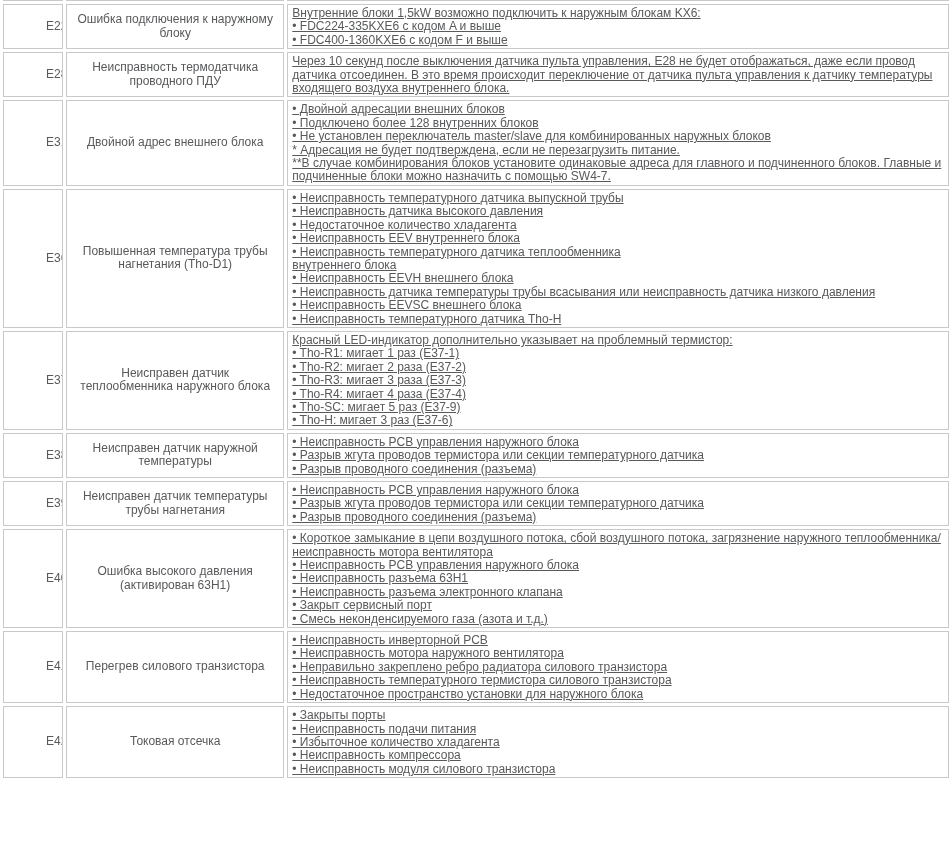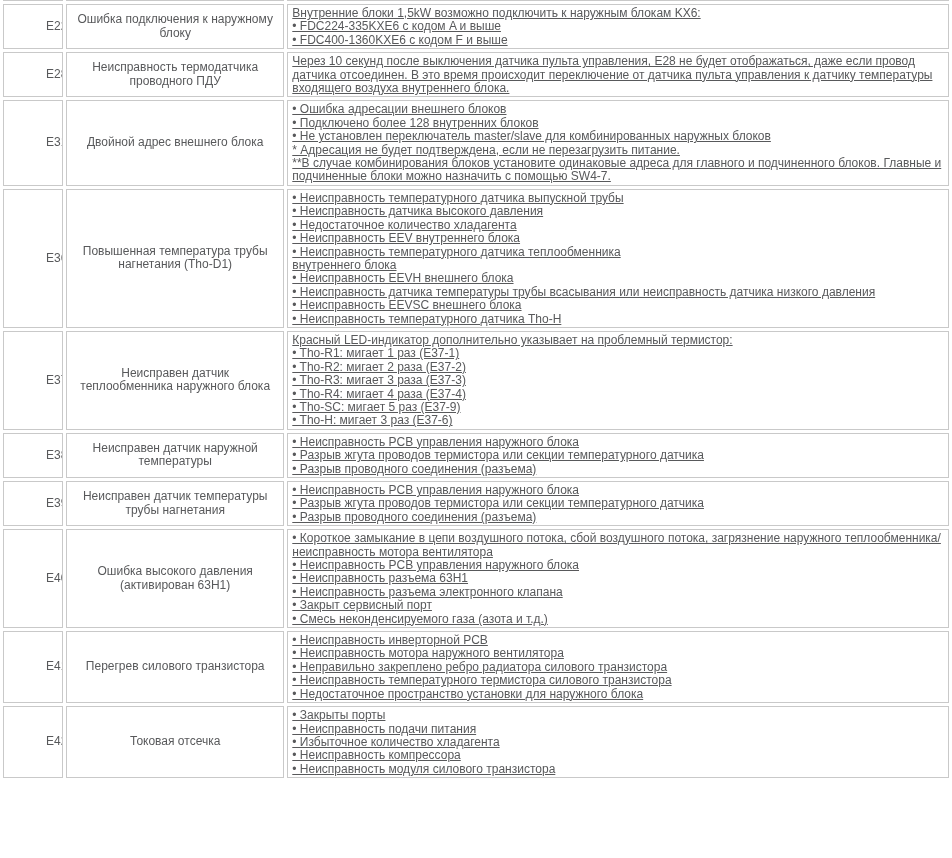--- a/index.html
+++ b/index.html
@@ -54,21 +54,21 @@
           <td class="desc-cell">
             <div>Через 10 секунд после выключения датчика пульта управления, E28 не будет отображаться, даже если провод</div>
             <div>датчика отсоединен. В это время происходит переключение от датчика пульта управления к датчику температуры</div>
             <div>входящего воздуха внутреннего блока.</div>
           </td>
         </tr>
         <tr>
           <td class="code-cell">E31</td>
           <td class="title-cell">Двойной адрес внешнего блока</td>
           <td class="desc-cell">
-            <div>• Ошибка адресации внешнего блоков</div>
+            <div>• Двойной адресации внешних блоков</div>
             <div>• Подключено более 128 внутренних блоков</div>
             <div>• Не установлен переключатель master/slave для комбинированных наружных блоков</div>
             <div>* Адресация не будет подтверждена, если не перезагрузить питание.</div>
             <div>**В случае комбинирования блоков установите одинаковые адреса для главного и подчиненного блоков. Главные и</div>
             <div>подчиненные блоки можно назначить с помощью SW4-7.</div>
           </td>
         </tr>
         <tr>
           <td class="code-cell">E36</td>
           <td class="title-cell">Повышенная температура  трубы нагнетания (Tho-D1)</td>

